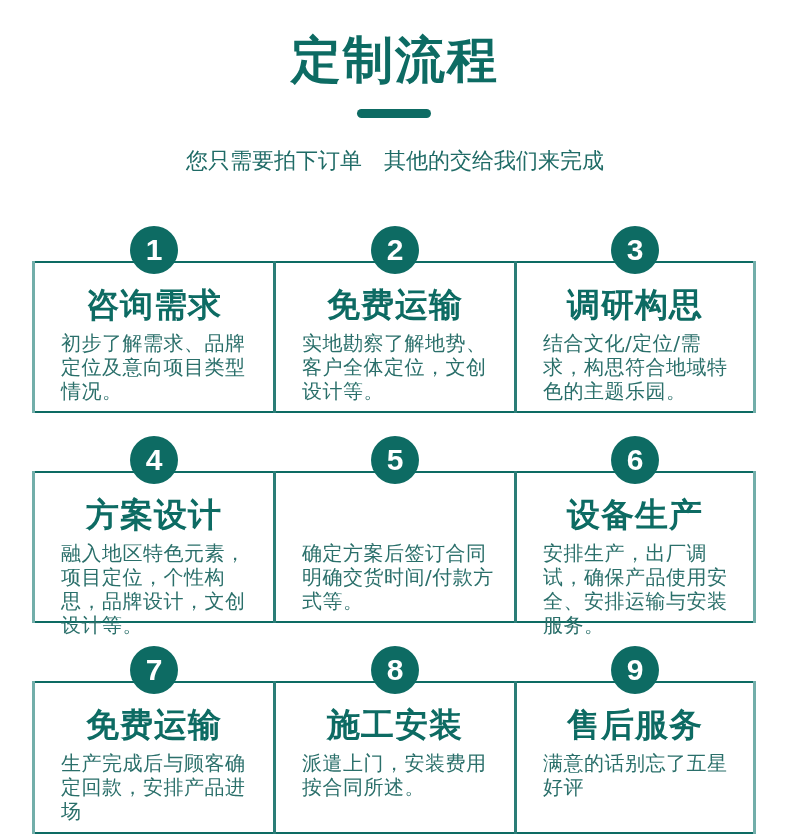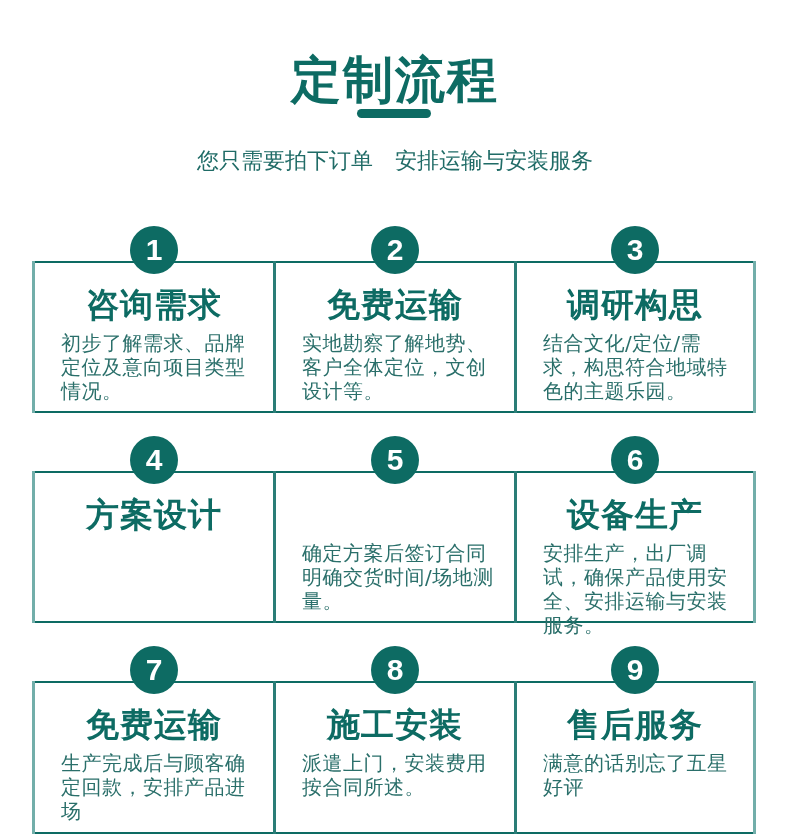--- a/index.html
+++ b/index.html
@@ -19,21 +19,20 @@
       position: absolute;
       left: 0;
       top: 28px;
       width: 790px;
       text-align: center;
       font-size: 50px;
       font-weight: bold;
       letter-spacing: 2px;
       color: #0d6b63;
       line-height: 64px;
-      margin-top: 20px;
     }
     .title-bar {
       position: absolute;
       left: 357px;
       top: 109px;
       width: 74px;
       height: 9px;
       border-radius: 5px;
       background: #0d6b63;
     }
@@ -108,21 +107,21 @@
       line-height: 24px;
       color: #2a6f6a;
       letter-spacing: 0.5px;
     }
   </style>
 </head>
 <body>
 
 <div class="title">定制流程</div>
 <div class="title-bar"></div>
-<div class="subtitle">您只需要拍下订单　安排运输与安装服务</div>
+<div class="subtitle">您只需要拍下订单　其他的交给我们来完成</div>
 
 <div class="grid-row row1">
   <div class="cell c1">
     <div class="badge">1</div>
     <div class="cell-title">咨询需求</div>
     <div class="cell-desc">初步了解需求、品牌定位及意向项目类型情况。</div>
   </div>
   <div class="cell c2">
     <div class="badge">2</div>
     <div class="cell-title">免费运输</div>
@@ -132,24 +131,25 @@
     <div class="badge">3</div>
     <div class="cell-title">调研构思</div>
     <div class="cell-desc">结合文化/定位/需求，构思符合地域特色的主题乐园。</div>
   </div>
 </div>
 
 <div class="grid-row row2">
   <div class="cell c1">
     <div class="badge">4</div>
     <div class="cell-title">方案设计</div>
+    <div class="cell-desc">融入地区特色元素，项目定位，个性构思，品牌设计，文创设计等。</div>
   </div>
   <div class="cell c2">
     <div class="badge">5</div>
-    <div class="cell-desc">确定方案后签订合同明确交货时间/场地测量。</div>
+    <div class="cell-desc">确定方案后签订合同明确交货时间/付款方式等。</div>
   </div>
   <div class="cell c3">
     <div class="badge">6</div>
     <div class="cell-title">设备生产</div>
     <div class="cell-desc">安排生产，出厂调试，确保产品使用安全、安排运输与安装服务。</div>
   </div>
 </div>
 
 <div class="grid-row row3">
   <div class="cell c1">

